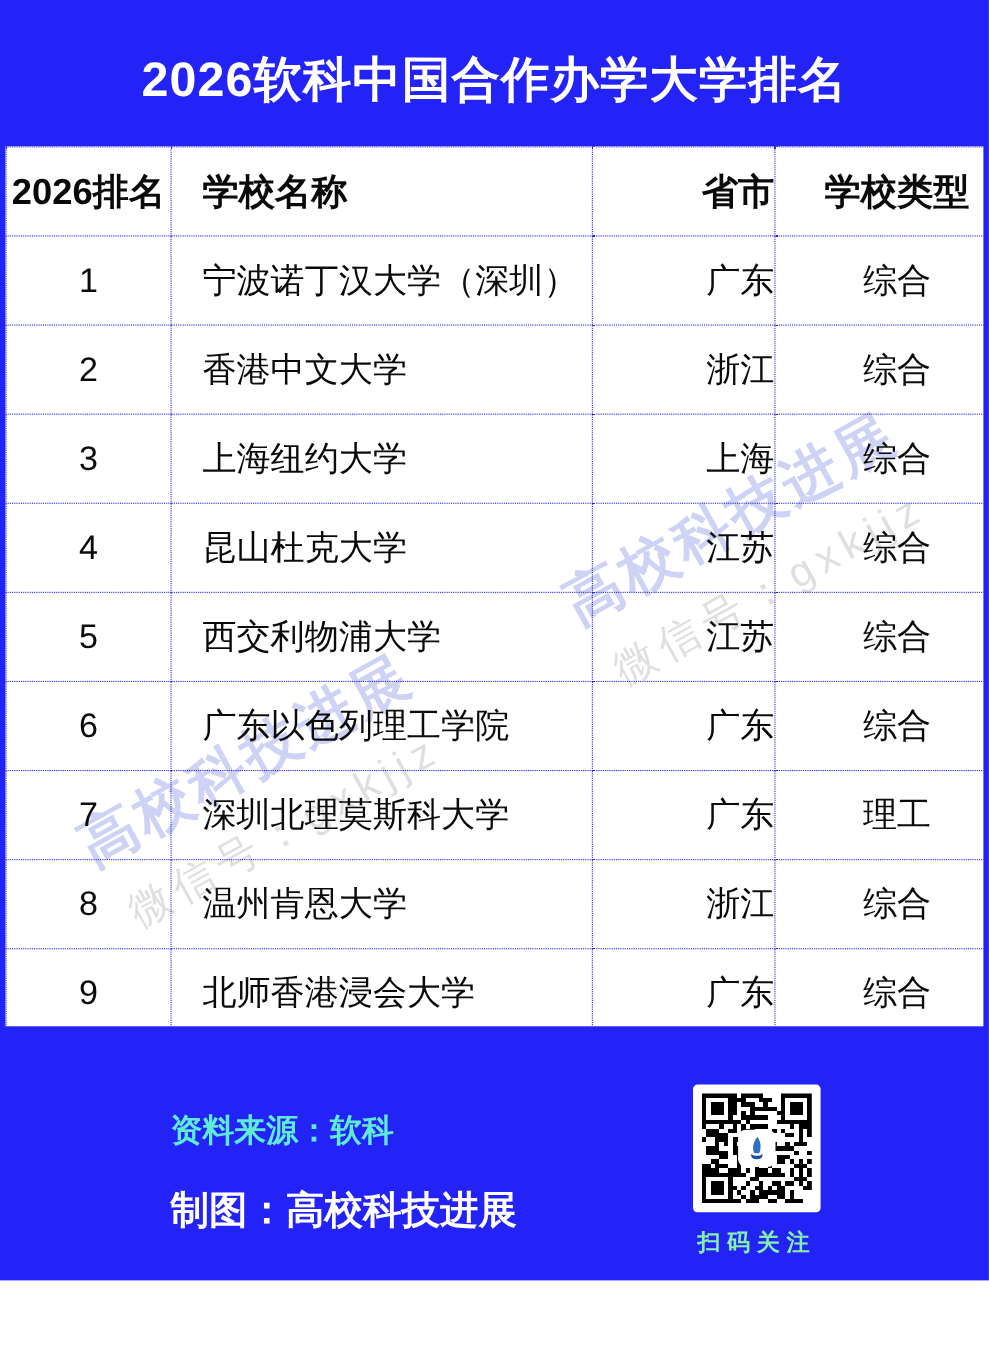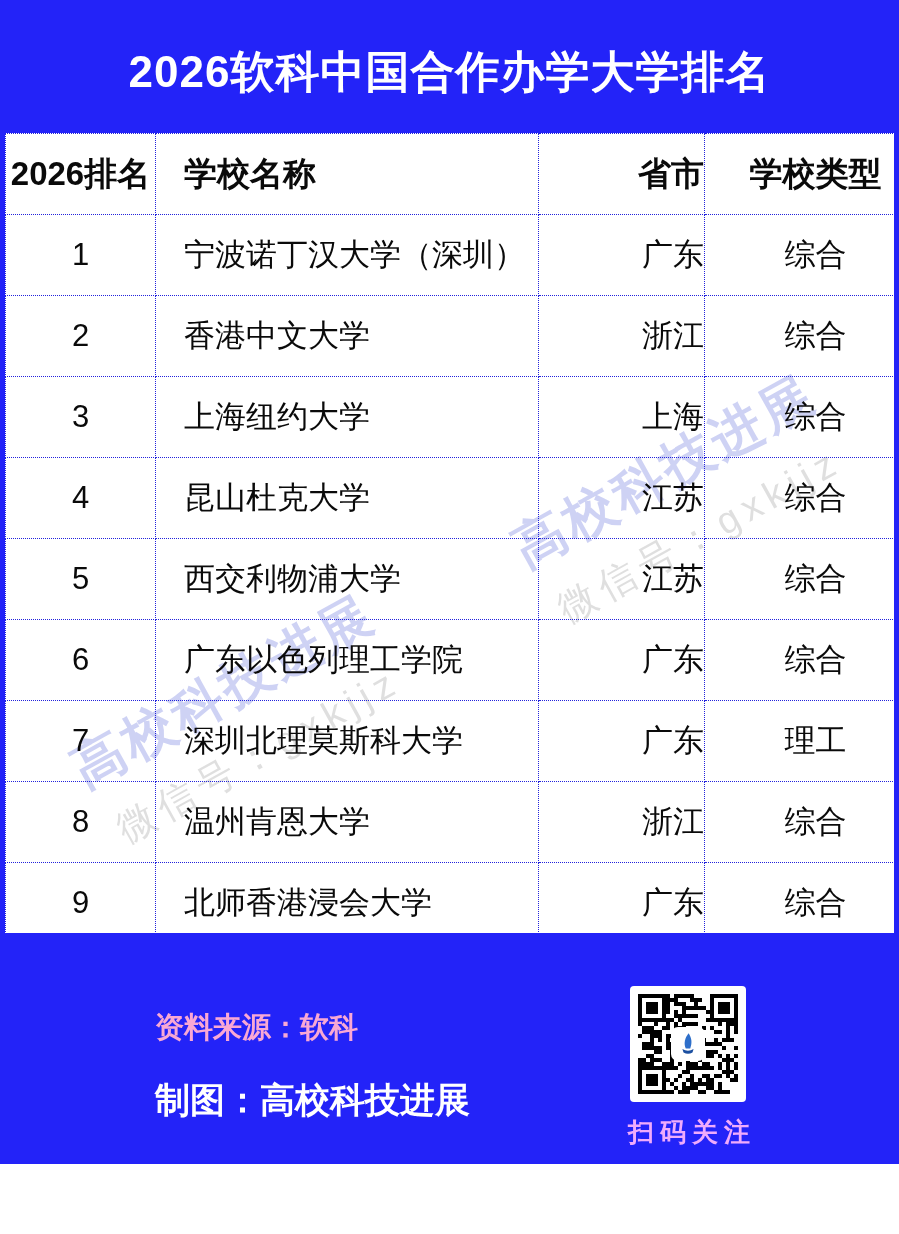--- a/index.html
+++ b/index.html
@@ -56,40 +56,40 @@
     color:rgba(80,95,215,0.28);
   }
   .wm .l2{
     font-size:38px;letter-spacing:7px;white-space:nowrap;margin-top:12px;
     color:rgba(110,110,110,0.22);
   }
   
   .footer{position:absolute;left:0;top:933px;width:899px;height:301px;}
   .src-line{
     position:absolute;left:155px;top:75px;
-    color:#f9a8d4;font-size:29px;font-weight:600;white-space:nowrap;
+    color:#5eead4;font-size:29px;font-weight:600;white-space:nowrap;
   }
   .credit-line{
     position:absolute;left:155px;top:144px;
     color:#ffffff;font-size:35px;font-weight:600;white-space:nowrap;
   }
   .qr-box{
     position:absolute;left:630px;top:53px;width:116px;height:116px;
     background:#ffffff;border-radius:4px;
     display:flex;align-items:center;justify-content:center;
   }
   .qr-box svg{display:block;}
   .qr-logo{
     position:absolute;left:50%;top:50%;transform:translate(-50%,-50%);
     width:34px;height:34px;background:#ffffff;border-radius:7px;
     display:flex;align-items:center;justify-content:center;
   }
   .qr-caption{
     position:absolute;left:628px;top:182px;width:120px;
-    color:#f0abfc;font-size:26px;font-weight:600;
+    text-align:center;color:#86efac;font-size:21px;font-weight:600;
     letter-spacing:6px;white-space:nowrap;
   }
 </style>
 </head>
 <body>
 
 <div class="page">
 
   <div class="header">
     <div class="title">2026软科中国合作办学大学排名</div>

